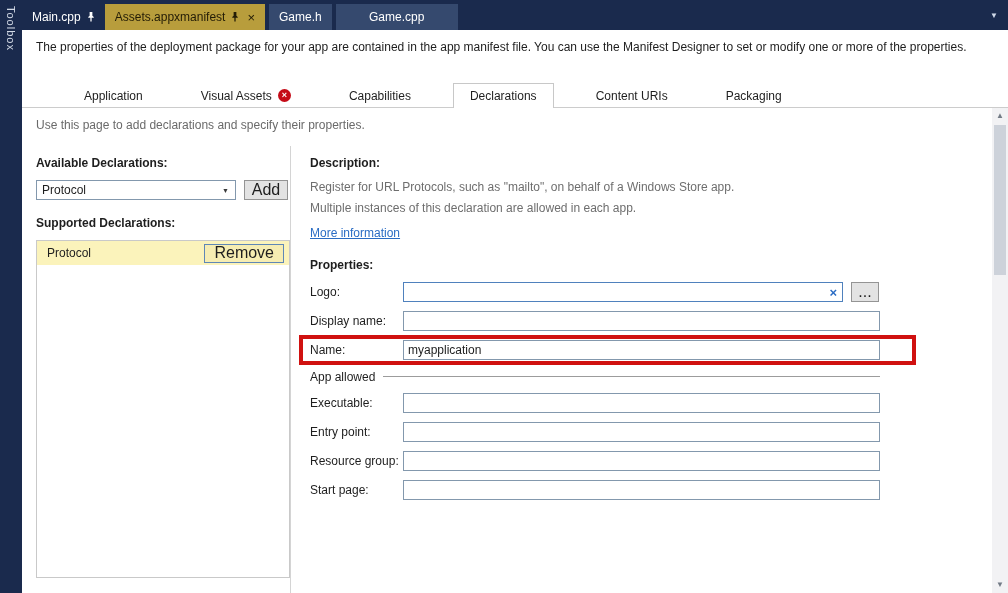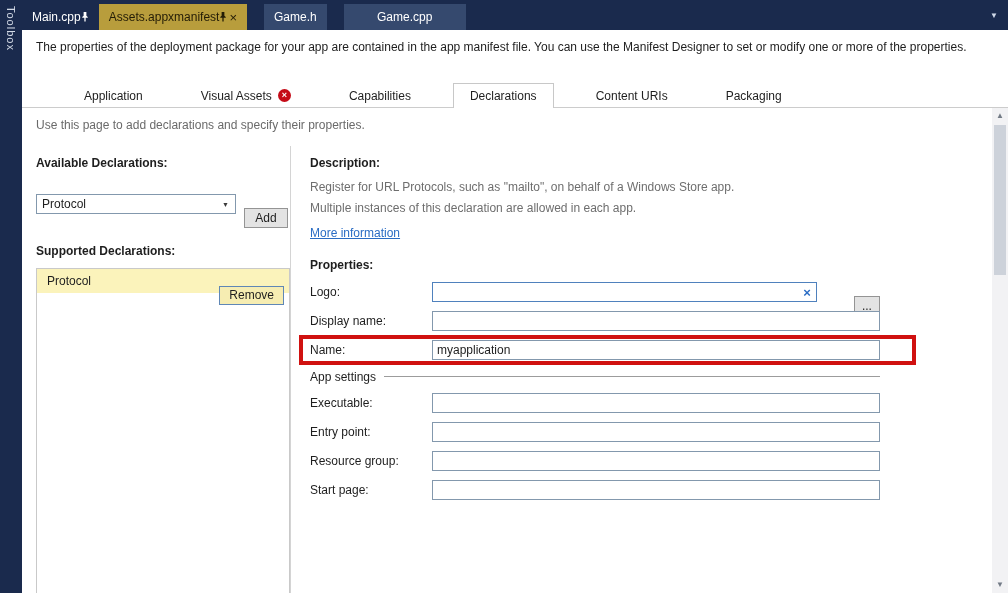--- a/index.html
+++ b/index.html
@@ -20,26 +20,26 @@
     display:block; writing-mode:vertical-rl; margin:6px 0 0 5px;
     color:#d3dae6; font-size:11px; letter-spacing:1px;
   }
 
   
   .tabbar {
     position:absolute; left:22px; top:0; right:0; height:30px;
     background:#1a2a4d; display:flex; align-items:flex-end;
   }
   .etab {
-    height:26px; display:flex; align-items:center; gap:0;
+    height:26px; display:flex; align-items:center; gap:6px;
     padding:0 10px; white-space:nowrap; cursor:default;
   }
   .etab.dark { background:transparent; color:#ffffff; }
   .etab.active { background:#b89d3c; color:#231c06; }
-  .etab.mid { background:#35496e; color:#ffffff; margin-left:17px; }
+  .etab.mid { background:#35496e; color:#ffffff; margin-left:4px; }
   .etab .pin svg { display:block; }
   .etab .close { font-size:13px; line-height:1; margin-left:2px; }
   .tab-chevron {
     margin-left:auto; align-self:center; padding:0 10px;
     color:#cfd8e8; font-size:8px;
   }
 
   
   .main {
     position:absolute; left:22px; top:30px; width:986px; height:563px;
@@ -79,24 +79,23 @@
   .avail-row { display:flex; align-items:center; gap:8px; margin-bottom:16px; }
   .combo {
     display:flex; align-items:center; height:20px; background:#ffffff;
     border:1px solid #8398ad; padding:0 2px 0 5px;
   }
   .combo-avail { width:200px; }
   .combo-text { flex:1; overflow:hidden; white-space:nowrap; }
   .combo-arrow { width:15px; text-align:center; font-size:7px; color:#3b3b3b; }
   .btn {
     height:20px; background:#e3e3e3; border:1px solid #949494;
-    font-family:"Liberation Sans", sans-serif; font-size:12px; color:#1e1e1e;
+    font-family:"Liberation Sans", sans-serif; font-size:16px; color:#1e1e1e;
     display:inline-flex; align-items:center; justify-content:center;
     cursor:default;
-    margin-top:28px;
   }
   .add-btn { width:44px; }
   .listbox {
     margin-top:8px; width:254px; height:338px; background:#ffffff;
     border:1px solid #c9c9c9; overflow:hidden;
   }
   .list-item {
     height:24px; display:flex; align-items:center;
     padding:0 5px 0 10px; background:#fbf3bb;
   }
@@ -104,21 +103,21 @@
     margin-left:auto; height:19px; padding:0 9px;
     background:#f6edb2; border:1px solid #5f87b6;
   }
 
   
   .right-panel { position:absolute; left:288px; top:126px; width:578px; }
   .heading { font-weight:bold; margin:0 0 10px 0; }
   .gray-line { color:#6e6e6e; margin:0 0 6px 0; line-height:15px; }
   .link { color:#2a6cc4; text-decoration:underline; cursor:pointer; display:inline-block; margin-top:4px; }
   .props-heading { margin-top:18px; }
-  .prow { display:flex; align-items:center; height:20px; margin-bottom:9px; width:570px;gap:29px; }
+  .prow { display:flex; align-items:center; height:20px; margin-bottom:9px; width:570px; }
   .prow:first-of-type { margin-top:16px; }
   .plabel { width:93px; flex:none; color:#1e1e1e; }
   .tb {
     width:477px; height:20px; border:1px solid #8398ad; background:#ffffff;
     padding:0 4px; font-family:"Liberation Sans", sans-serif; font-size:12px;
     color:#1e1e1e; outline:none;
   }
   .input-box {
     position:relative; width:440px; height:20px; border:1px solid #4f81bd;
     background:#ffffff; display:flex; align-items:center;
@@ -264,21 +263,21 @@
         <span class="plabel">Display name:</span>
         <input type="text" class="tb" value="" style="">
       </div>
 
       <div class="prow">
         <span class="plabel">Name:</span>
         <input type="text" class="tb" value="myapplication" style="">
       </div>
 
       <div class="sep-row">
-        <span class="sep-label">App settings</span>
+        <span class="sep-label">App allowed</span>
         <span class="sep-line"></span>
       </div>
 
       <div class="prow">
         <span class="plabel">Executable:</span>
         <input type="text" class="tb" value="" style="">
       </div>
 
       <div class="prow">
         <span class="plabel">Entry point:</span>

